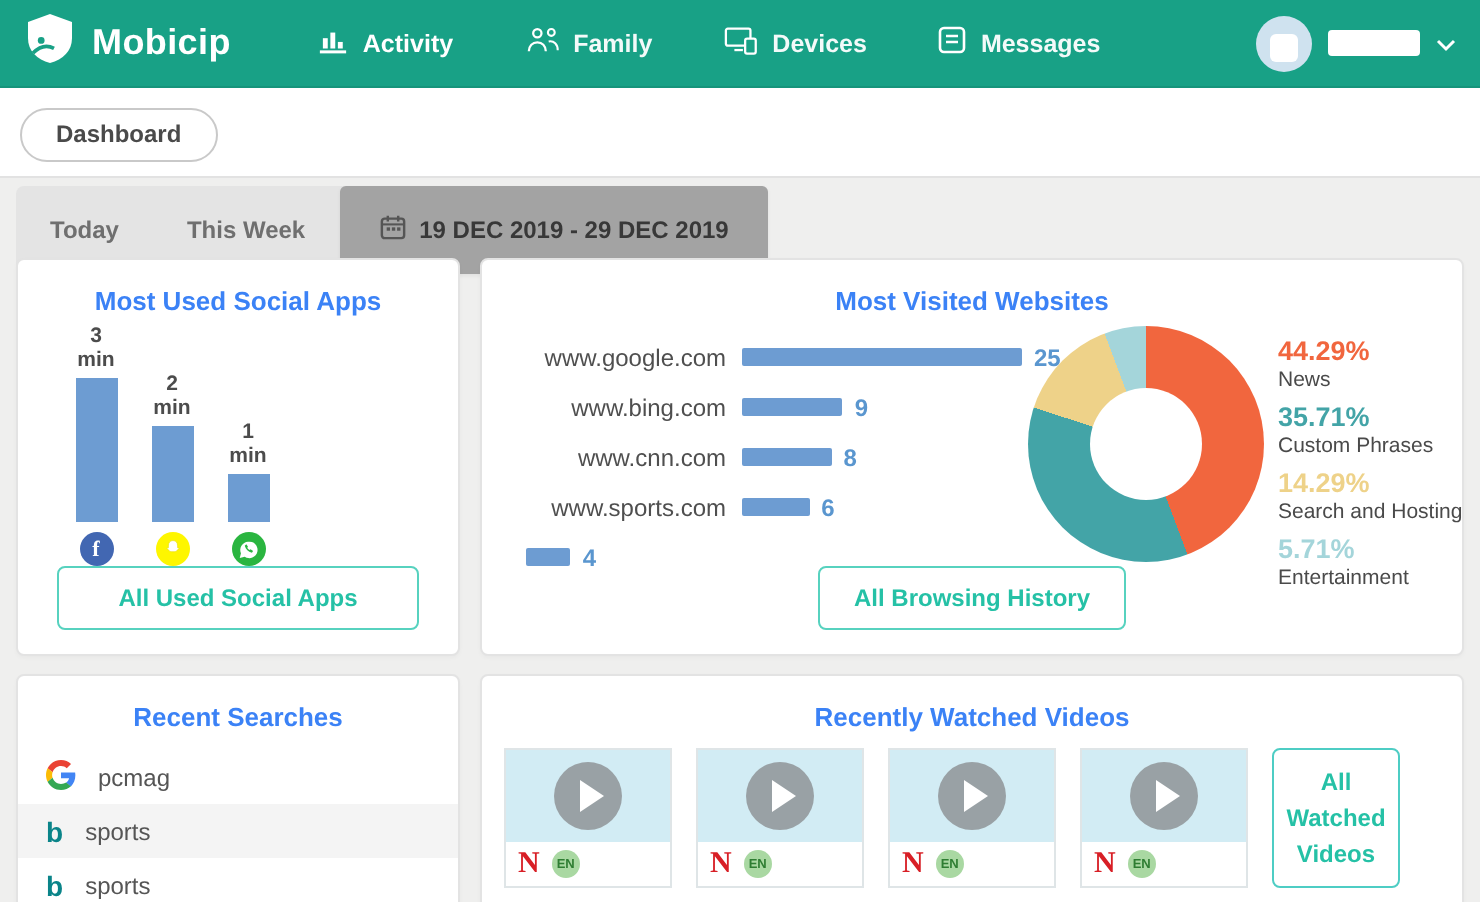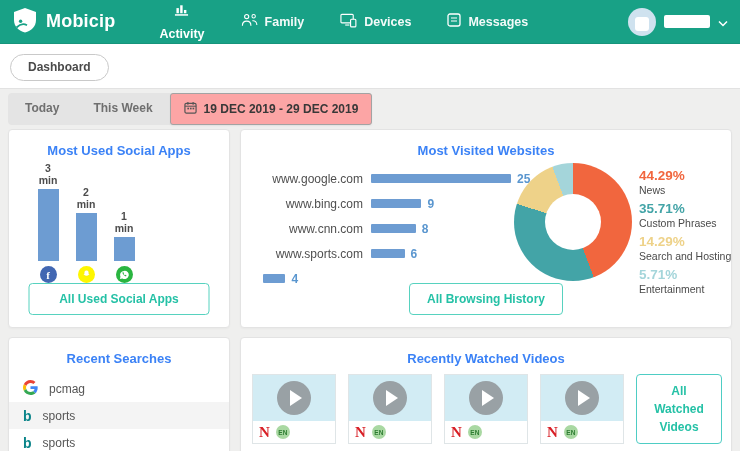--- a/index.html
+++ b/index.html
@@ -12,43 +12,43 @@
   .topbar {
     position:absolute; top:0; left:0; width:740px; height:44px;
     background:#18a186; display:flex; align-items:center; padding:0 12px;
     border-bottom:1px solid rgba(0,0,0,.08);
   }
   .brand { display:flex; align-items:center; gap:8px; cursor:pointer; }
   .brand-name { color:#fff; font-size:18px; font-weight:700; letter-spacing:.2px; }
   .nav { display:flex; margin-left:44px; gap:36px; }
   .nav-item { display:flex; align-items:center; gap:7px; color:rgba(255,255,255,.95);
     font-size:12.5px; font-weight:600; cursor:pointer; }
-  .nav-item.active { color:#fff; font-weight:700;flex-direction:column; }
+  .nav-item.active { color:#fff; font-weight:700; }
   .top-spacer { flex:1; }
   .userbox { display:flex; align-items:center; gap:8px; cursor:pointer; }
   .avatar { width:28px; height:28px; border-radius:50%; background:#cfe2ef;
     display:flex; align-items:center; justify-content:center; }
   .avatar-inner { width:14px; height:14px; background:#fff; border-radius:3px; margin-top:4px; }
   .user-name-ph { width:46px; height:13px; background:#fff; border-radius:2px; }
   
   .crumb-bar {
     position:absolute; top:44px; left:0; width:740px; height:45px;
     background:#fff; border-bottom:1px solid #e2e2e2;
   }
   .crumb-pill {
     display:inline-block; margin:10px 0 0 10px; padding:5px 17px 6px;
     background:#fff; border:1px solid #c9c9c9; border-radius:16px;
     font-size:12px; font-weight:700; color:#4a4a4a; cursor:pointer;
   }
   
-  .tabs { position:absolute; top:93px; left:8px; display:inline-flex; align-items:flex-start;
+  .tabs { position:absolute; top:93px; left:8px; display:inline-flex; align-items:center;
     background:#e4e4e4; border-radius:4px; }
   .tab { padding:8px 17px; font-size:12px; font-weight:600; color:#6f6f6f; cursor:pointer; }
   .tab.active {
-    background:#fca5a5; border:1px solid #a3a3a3; border-radius:3px;
+    background:#a3a3a3; border:7px solid #a3a3a3; border-radius:3px;
     padding:7px 13px; color:#383838; font-weight:700;
     display:flex; align-items:center; gap:7px; box-shadow:0 1px 2px rgba(0,0,0,.06);
   }
   
   .card { position:absolute; background:#fff; border:1px solid #e3e3e3; border-radius:4px;
     box-shadow:0 1px 2px rgba(0,0,0,.03); }
   .card-title { text-align:center; font-size:13px; font-weight:700; color:#3b82f6; margin-top:13px; }
   .outline-btn {
     position:absolute; left:50%; transform:translateX(-50%); bottom:12px;
     background:#fff; border:1px solid #57d2bf; border-radius:4px; color:#25c1a6;
@@ -92,21 +92,21 @@
   .video-row { position:absolute; left:11px; top:36px; display:flex; gap:12px; }
   .video-tile { width:84px; height:70px; border:1px solid #dfe5e7; background:#fff; cursor:pointer; }
   .thumb { height:46px; background:#d2ecf4; display:flex; align-items:center; justify-content:center; }
   .play { width:34px; height:34px; border-radius:50%; background:#99a1a5; position:relative; cursor:pointer; }
   .play::after { content:""; position:absolute; left:13px; top:9px;
     border-top:8px solid transparent; border-bottom:8px solid transparent; border-left:12px solid #fff; }
   .tile-strip { height:22px; display:flex; align-items:center; padding-left:6px; gap:6px; }
   .n-logo { color:#d81f26; font-weight:700; font-size:15px; line-height:1; font-family:"Liberation Serif", serif; }
   .en-badge { width:14px; height:14px; border-radius:50%; background:#a9d8a2; color:#2e7d32;
     font-size:6.5px; font-weight:700; display:flex; align-items:center; justify-content:center; }
-  .watched-btn { width:86px; height:70px; background:#fff; border:1px solid #4ecdc4; border-radius:4px;
+  .watched-btn { width:64px; height:70px; background:#fff; border:1px solid #4ecdc4; border-radius:4px;
     color:#25c1a6; font-size:12px; font-weight:700; display:flex; align-items:center; justify-content:center;
     text-align:center; padding:0 8px; line-height:1.5; cursor:pointer; font-family:"Liberation Sans", sans-serif; }
 </style>
 </head>
 <body>
 
 <div class="topbar">
   <div class="brand">
     <span>
       <svg width="26" height="26" viewBox="0 0 26 26">

